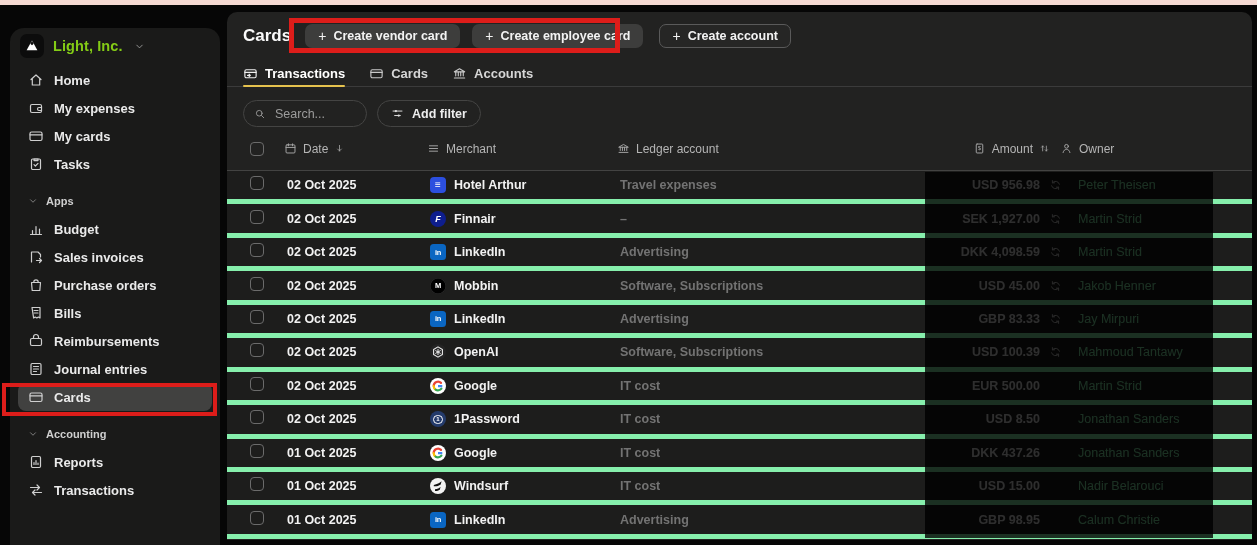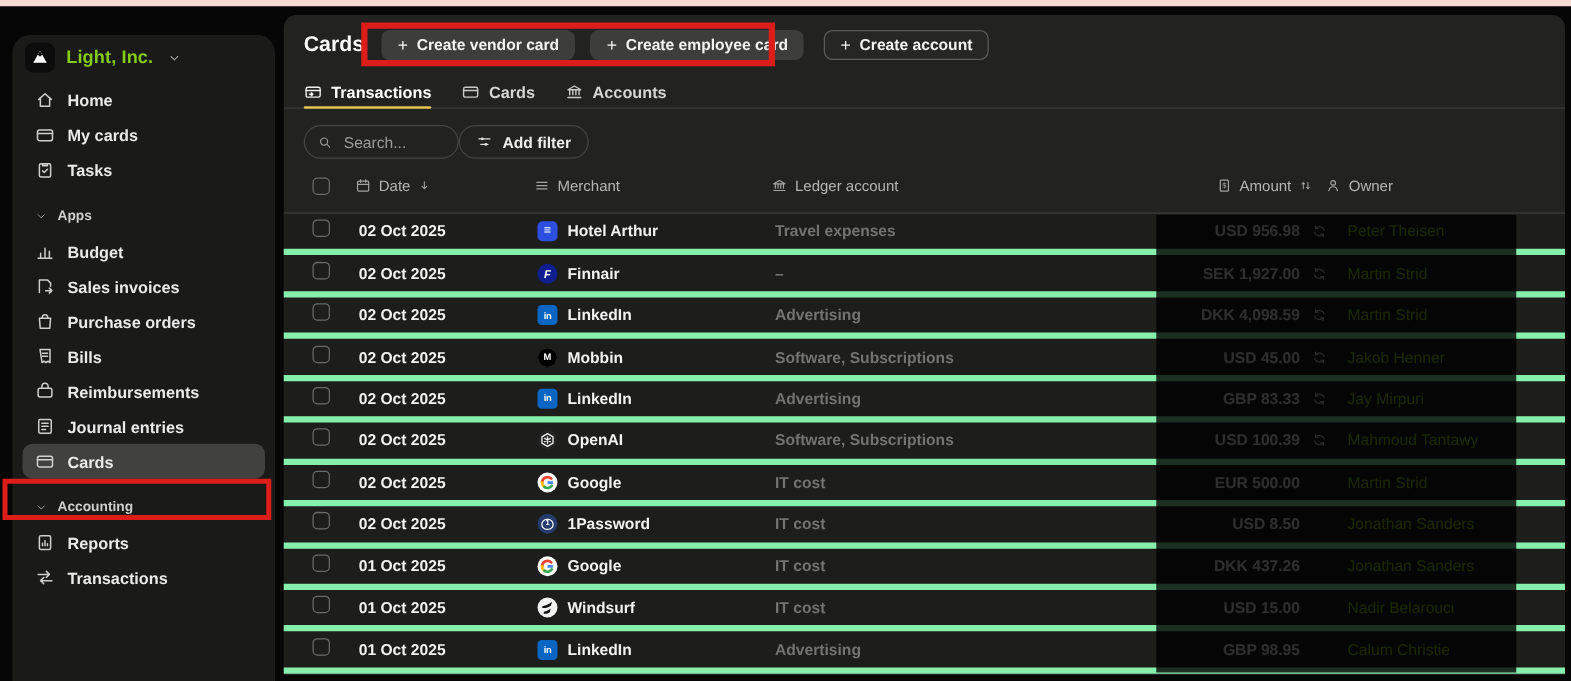--- a/index.html
+++ b/index.html
@@ -40,21 +40,21 @@
   .btn.outline{background:#262625;border-color:#5a5a5a;margin-left:4px;}
   .m-tabs{height:27px;display:flex;align-items:center;gap:24px;padding:0 16px;
     border-bottom:1px solid #3b3b3b;box-sizing:border-box;}
   .tab{position:relative;display:flex;align-items:center;gap:7px;height:100%;
     font-size:13px;font-weight:600;color:#d6d6d6;cursor:default;}
   .tab .icn{width:15px;height:15px;color:#c9c9c9;}
   .tab.active{color:#ffffff;}
   .tab.active .icn{color:#f0f0f0;}
   .tab.active::after{content:"";position:absolute;left:0;right:0;bottom:-1px;height:2.5px;
     background:#e5c24e;border-radius:2px;}
-  .m-toolbar{margin-top:13px;height:27px;display:flex;align-items:center;gap:0;padding:0 16px;}
+  .m-toolbar{margin-top:13px;height:27px;display:flex;align-items:center;gap:10px;padding:0 16px;}
   .search{width:124px;height:27px;border:1px solid #444443;border-radius:14px;
     display:flex;align-items:center;gap:7px;padding:0 10px;box-sizing:border-box;background:transparent;}
   .search .icn{width:12px;height:12px;color:#9c9c9c;flex:none;}
   .search input{background:transparent;border:none;outline:none;color:#dcdcdc;width:100%;
     font-size:12.5px;font-family:inherit;}
   .search input::placeholder{color:#9c9c9c;}
   .addfilter{height:27px;border:1px solid #444443;border-radius:14px;display:inline-flex;
     align-items:center;gap:8px;padding:0 13px;color:#ededed;font-size:12.5px;font-weight:700;
     background:transparent;cursor:default;box-sizing:border-box;}
   .addfilter .icn{width:13px;height:13px;color:#e0e0e0;}
@@ -73,21 +73,21 @@
   .m-rows{position:relative;background:#1d1d1c;}
   .row{height:33.45px;position:relative;border-bottom:5px solid #86efac;box-sizing:border-box;}
   .c{position:absolute;top:50%;transform:translateY(-50%);white-space:nowrap;}
   .c-check{left:23px;}
   .c-date{left:60px;font-size:12.5px;font-weight:700;color:#f2f2f2;}
   .c-merchant{left:203px;display:flex;align-items:center;gap:8px;}
   .mname{font-size:12.5px;font-weight:700;color:#f2f2f2;}
   .c-ledger{left:393px;font-size:12.5px;font-weight:700;color:#737373;}
   .c-amount{left:633px;width:180px;text-align:right;font-size:12.5px;font-weight:600;color:#e6e6e6;}
   .c-sync{left:822px;width:13px;height:13px;color:#cfcfcf;}
-  .c-owner{left:851px;font-size:12.5px;font-weight:500;color:#84cc16;}
+  .c-owner{left:851px;font-size:12.5px;font-weight:500;color:#86efac;}
 
   
   .micon{width:16px;height:16px;border-radius:50%;flex:none;display:flex;align-items:center;
     justify-content:center;font-weight:700;overflow:hidden;box-sizing:border-box;}
   .m-linkedin{border-radius:3.5px;background:#0a66c2;color:#fff;font-size:7.5px;letter-spacing:-.3px;}
   .m-hotel{border-radius:4px;background:#2c4fdf;color:#fff;font-size:10px;line-height:1;}
   .m-finnair{background:#0e1e8e;color:#fff;font-size:9px;font-style:italic;}
   .m-mobbin{background:#000;color:#fff;font-size:7.5px;box-shadow:inset 0 0 0 .5px #333;}
   .m-openai{background:#242424;}
   .m-google{background:#fff;}
@@ -132,20 +132,29 @@
   <div class="nav" id="nav-root">
   <div class="nav-item">
     <span class="icn">
           <svg viewBox="0 0 16 16" fill="none" stroke="currentColor" stroke-width="1.2" stroke-linecap="round" stroke-linejoin="round">
             <path d="M3 7.5L8 3l5 4.5M4.3 6.6V13h7.4V6.6"></path>
           </svg>
         </span>
     <span class="lbl">Home</span>
   </div>
 
+  <div class="nav-item">
+    <span class="icn">
+          <svg viewBox="0 0 16 16" fill="none" stroke="currentColor" stroke-width="1.2" stroke-linecap="round" stroke-linejoin="round">
+            <rect x="2.5" y="4.5" width="11" height="8" rx="1.5"></rect>
+            <path d="M13.5 7.5H11a1.5 1.5 0 0 0 0 3h2.5"></path>
+          </svg>
+        </span>
+    <span class="lbl">My expenses</span>
+  </div>
 
   <div class="nav-item">
     <span class="icn">
           <svg viewBox="0 0 16 16" fill="none" stroke="currentColor" stroke-width="1.2" stroke-linecap="round" stroke-linejoin="round">
             <rect x="2" y="4" width="12" height="8.5" rx="1.5"></rect>
             <path d="M2 6.8h12"></path>
           </svg>
         </span>
     <span class="lbl">My cards</span>
   </div>

